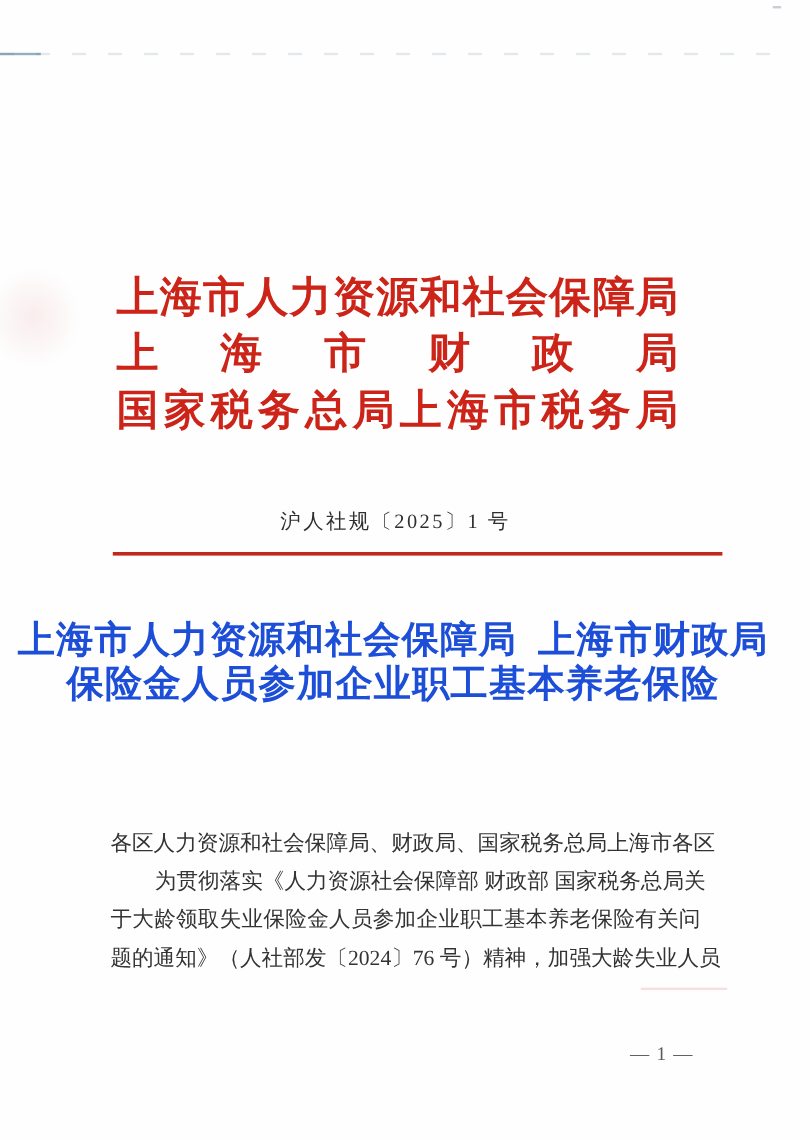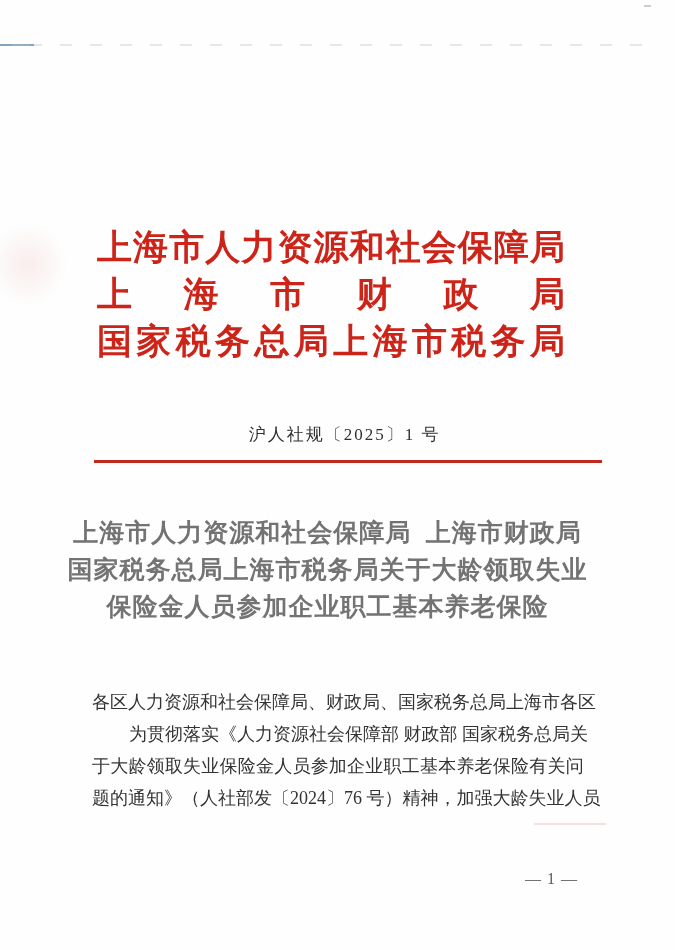--- a/index.html
+++ b/index.html
@@ -36,33 +36,33 @@
   .lh-line{
     height:47px;font-size:35px;line-height:47px;
   }
 
   
   .jchars{display:flex;justify-content:space-between;align-items:center;}
   .jchars span{white-space:pre;display:inline-block;}
 
   
   .doc-no{
-    position:absolute;top:424px;left:17px;width:655px;
+    position:absolute;top:424px;left:2px;width:655px;
     text-align:center;font-size:17px;line-height:22px;
     letter-spacing:2px;color:#2f2f2f;white-space:pre;
   }
 
   
   .red-rule{position:absolute;top:460px;left:94px;width:508px;height:3px;}
 
   
   .title{
     position:absolute;top:514px;left:0;width:655px;
-    text-align:center;font-weight:bold;color:#737373;
-    font-size:25px;
+    text-align:center;font-weight:bold;color:#1d4ed8;
+    font-size:31px;
   }
   .title-line{height:37px;line-height:37px;white-space:pre;letter-spacing:1px;}
 
   
   .body-text{
     position:absolute;top:686px;left:92px;width:492px;
     font-size:18px;color:#333333;
   }
   .b-row{height:32px;}
   .b-plain{line-height:32px;letter-spacing:1px;}
@@ -125,21 +125,20 @@
         <span>局</span>
       </div>
   </header>
 
   <div class="doc-no">沪人社规〔2025〕1 号</div>
 
   <div class="red-rule" style="background: rgb(194, 41, 29);"></div>
 
   <h1 class="title" style="margin:0;">
     <div class="title-line">上海市人力资源和社会保障局  上海市财政局</div>
-    <div class="title-line">国家税务总局上海市税务局关于大龄领取失业</div>
     <div class="title-line">保险金人员参加企业职工基本养老保险</div>
   </h1>
 
   <main class="body-text">
     <div class="b-row jchars">
         <span>各</span>
         <span>区</span>
         <span>人</span>
         <span>力</span>
         <span>资</span>

